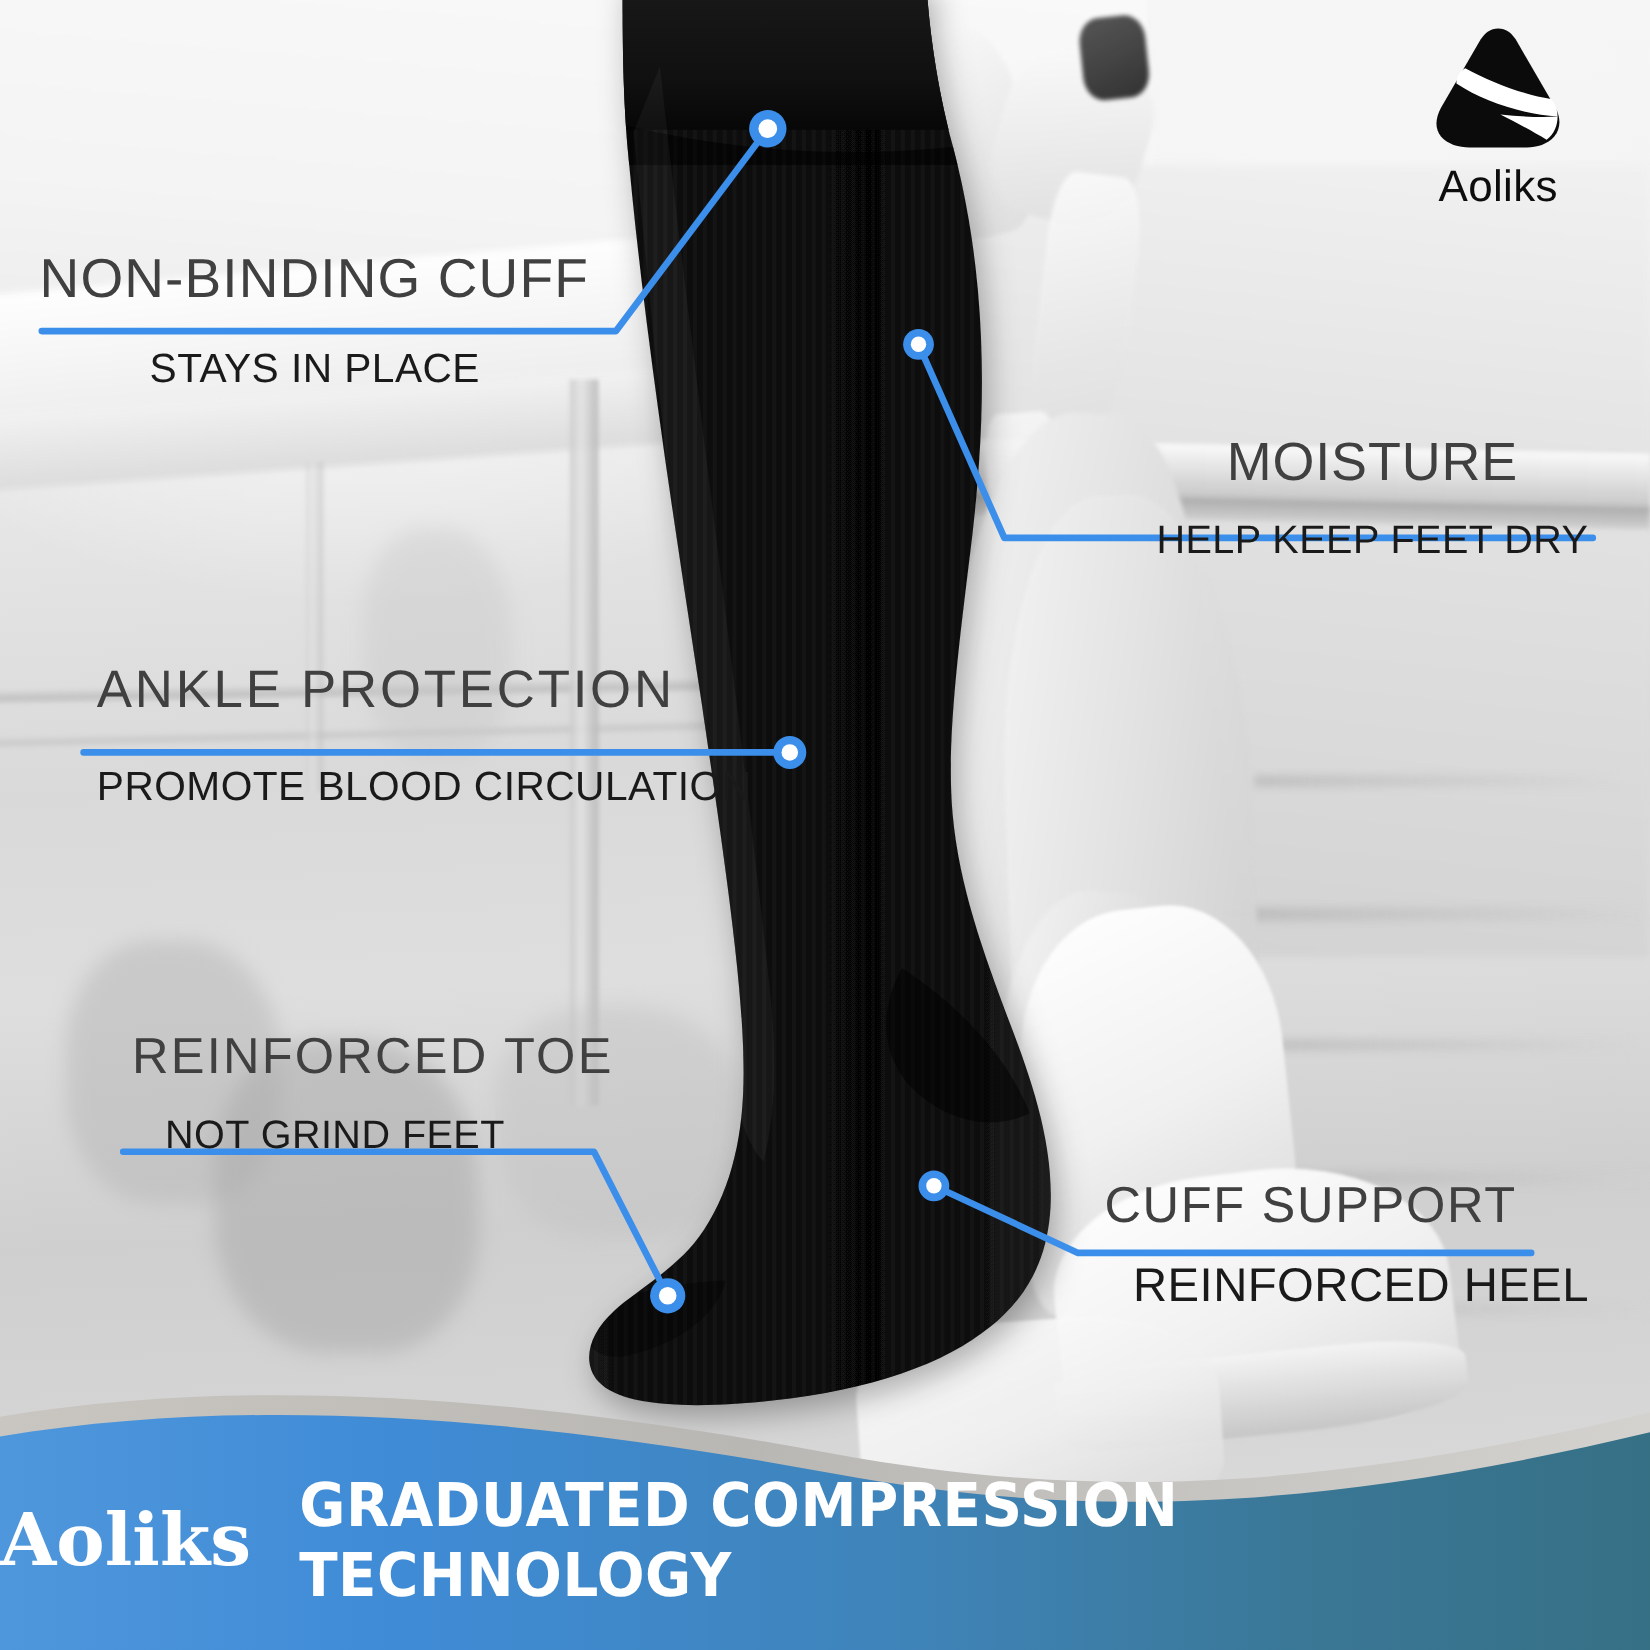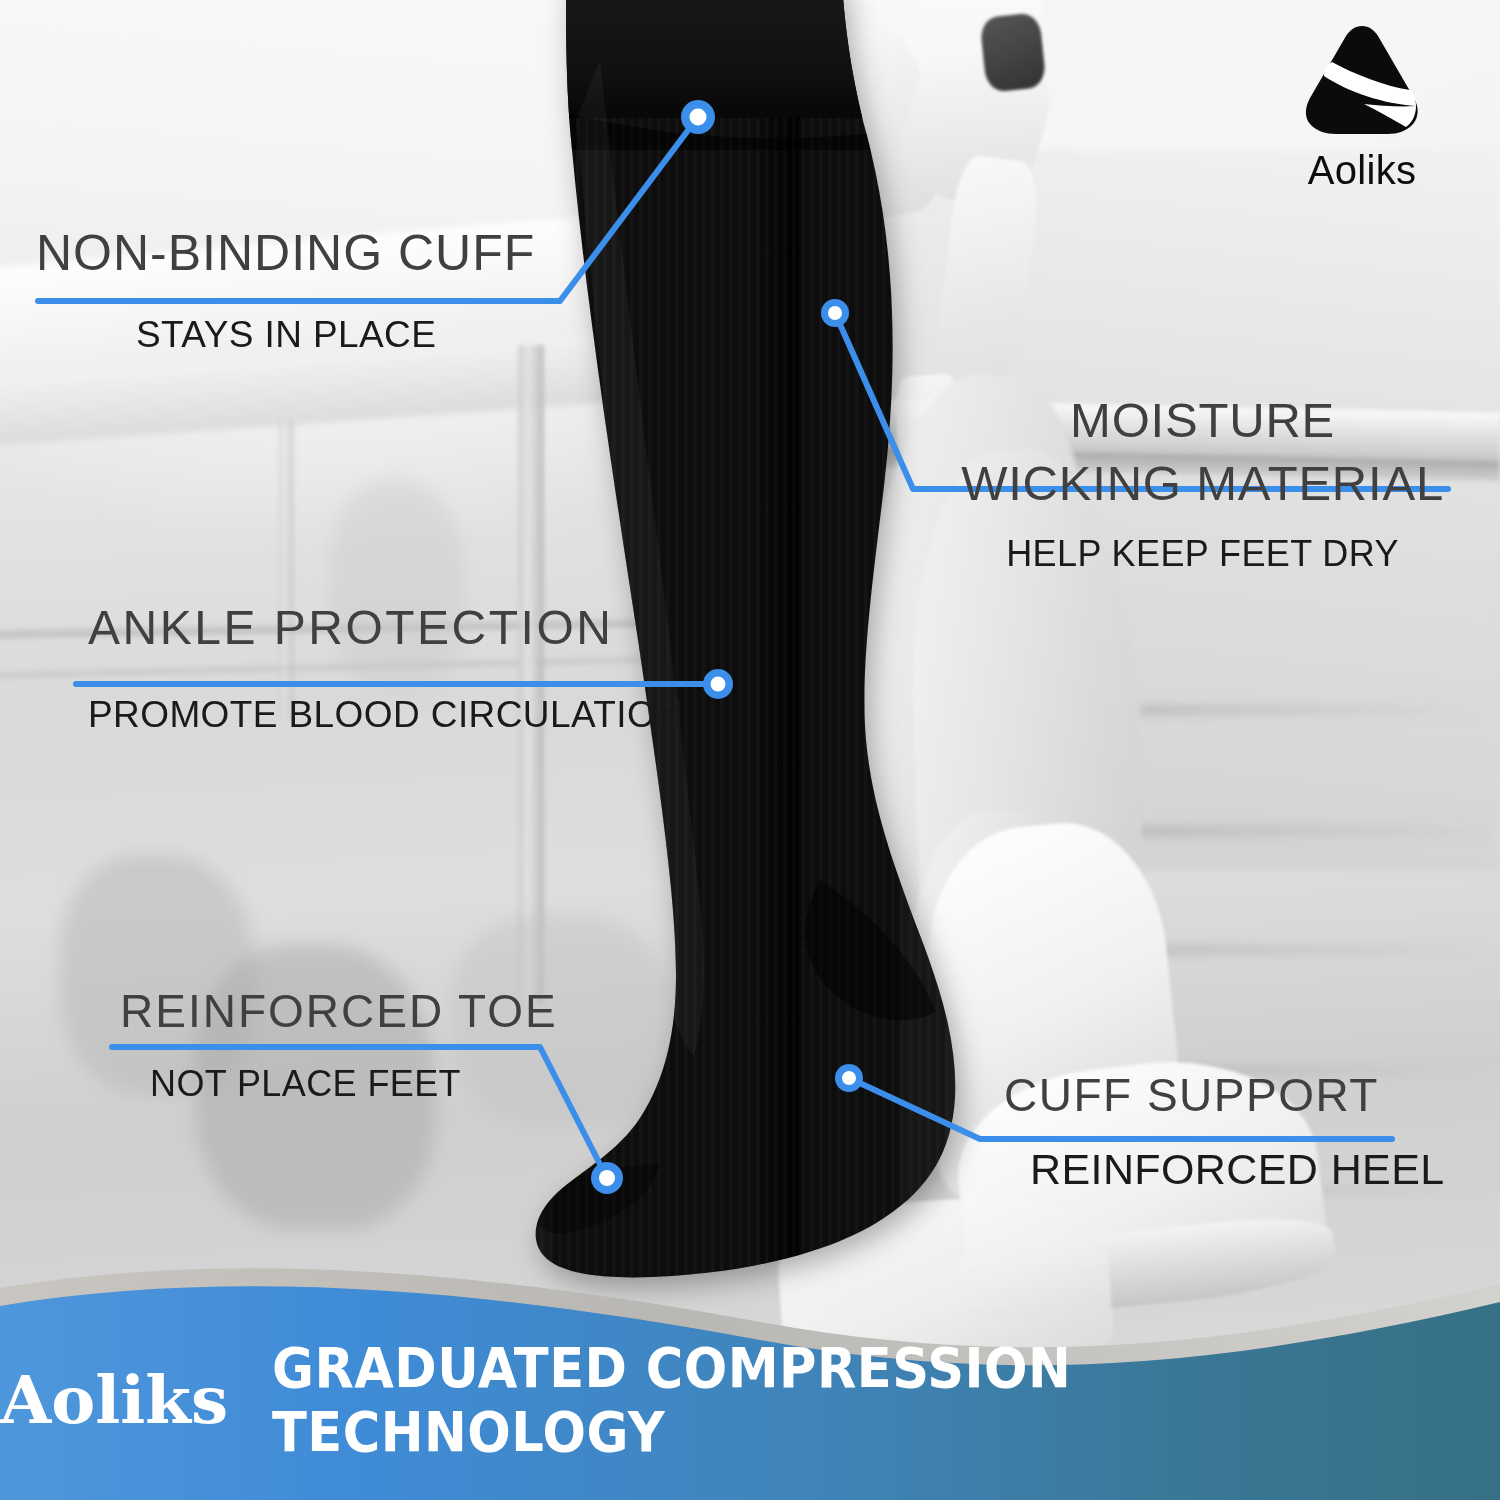--- a/index.html
+++ b/index.html
@@ -59,21 +59,21 @@
 
   #co-moist{right:56px;top:368px;text-align:center;}
   #co-moist .c-title{font-size:49px;letter-spacing:.8px;margin-top:28px;}
   #co-moist .c-title.l2{margin-top:14px;}
   #co-moist .c-sub{font-size:36px;margin-top:28px;}
 
   #co-ankle{left:88px;top:604px;}
   #co-ankle .c-title{font-size:48px;letter-spacing:2.5px;}
   #co-ankle .c-sub{font-size:37px;margin-top:44px;margin-left:0px;}
 
-  #co-toe{left:120px;top:988px;}
+  #co-toe{left:120px;top:936px;}
   #co-toe .c-title{font-size:46px;letter-spacing:2px;}
   #co-toe .c-sub{font-size:36px;margin-top:32px;margin-left:30px;}
 
   #co-arch{left:1004px;top:1072px;}
   #co-arch .c-title{font-size:46px;letter-spacing:1.5px;}
   #co-arch .c-sub{font-size:43px;margin-top:30px;margin-left:26px;}
 
   
   #logo{position:absolute;right:58px;top:18px;width:160px;text-align:center;}
   #logo .mark{width:128px;height:128px;margin:0 auto;display:block;}
@@ -249,32 +249,31 @@
     </g>
   </svg>
 
   <div class="callout" id="co-cuff">
     <div class="c-title">NON-BINDING CUFF</div>
     <div class="c-sub">STAYS IN PLACE</div>
   </div>
 
   <div class="callout" id="co-moist">
     <div class="c-title">MOISTURE</div>
-    <div class="c-title l2">WICKING MATERIAL</div>
     <div class="c-sub">HELP KEEP FEET DRY</div>
   </div>
 
   <div class="callout" id="co-ankle">
     <div class="c-title">ANKLE  PROTECTION</div>
     <div class="c-sub">PROMOTE BLOOD CIRCULATION</div>
   </div>
 
   <div class="callout" id="co-toe">
     <div class="c-title">REINFORCED TOE</div>
-    <div class="c-sub">NOT PLACE FEET</div>
+    <div class="c-sub">NOT GRIND FEET</div>
   </div>
 
   <div class="callout" id="co-arch">
     <div class="c-title">CUFF SUPPORT</div>
     <div class="c-sub">REINFORCED HEEL</div>
   </div>
 
   <div id="logo">
     <svg class="mark" viewBox="0 0 128 128">
 

